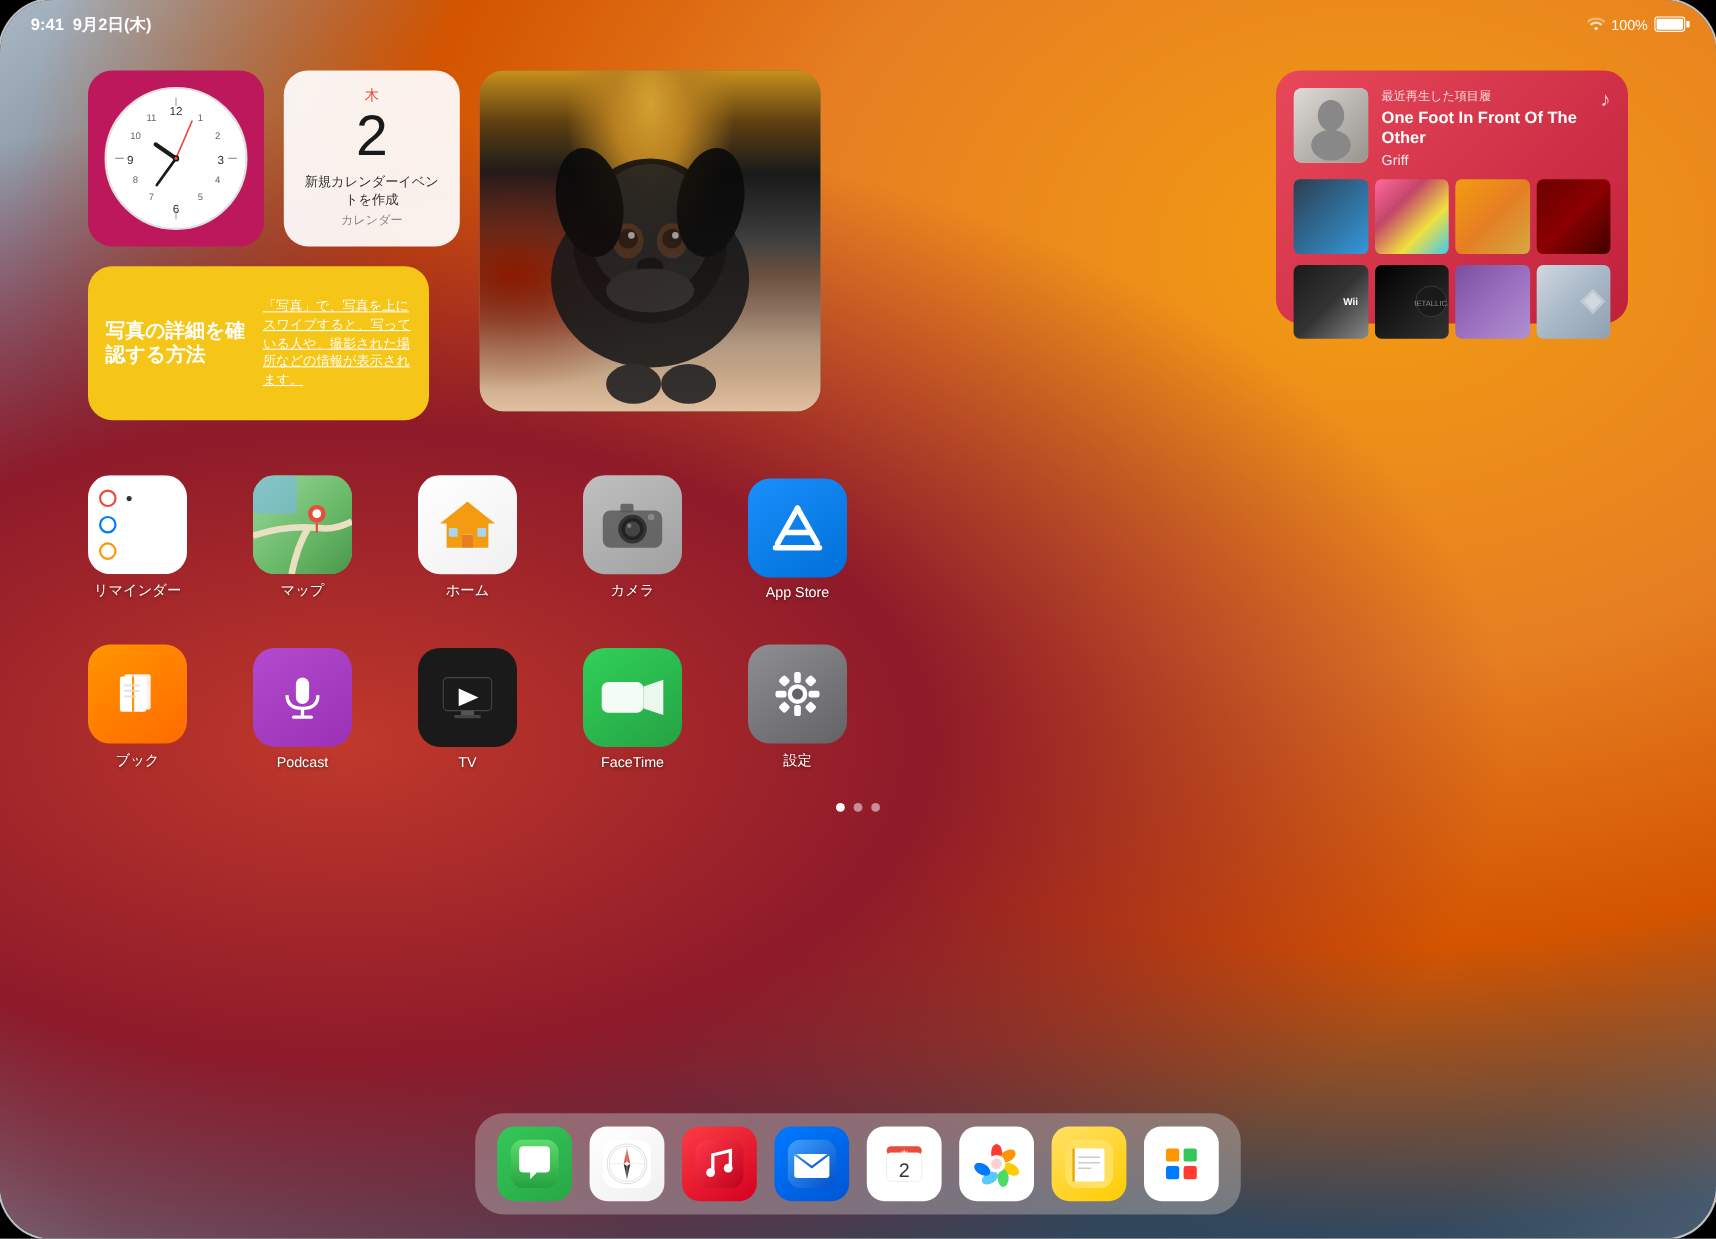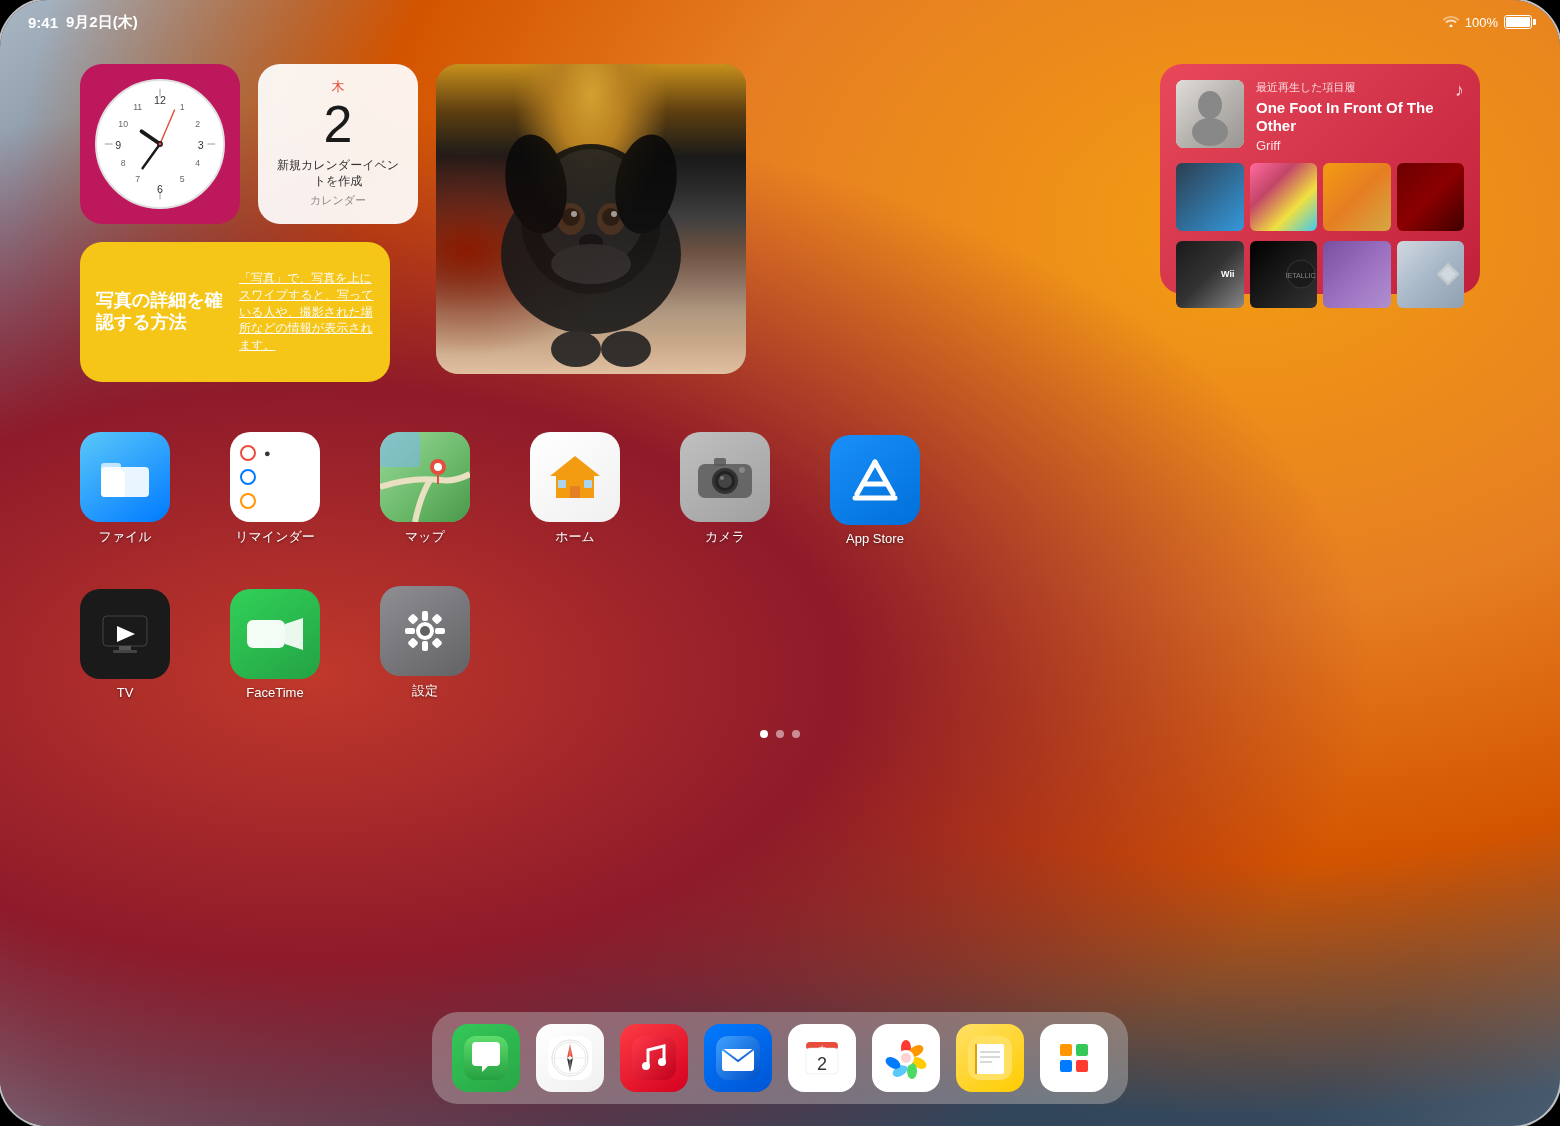--- a/index.html
+++ b/index.html
@@ -613,30 +613,20 @@
               </svg>
             </div>
           </div>
         </div>
       </div>
     </div>
 
     <div class="apps-area">
       <div class="app-row">
 
-        <div class="app-icon-container">
-          <div class="app-icon icon-files">
-            <svg width="52" height="44" viewBox="0 0 52 44" fill="none">
-              <rect x="2" y="12" width="48" height="30" rx="4" fill="white" opacity="0.9"></rect>
-              <rect x="2" y="16" width="24" height="26" rx="4" fill="white"></rect>
-              <rect x="2" y="8" width="20" height="12" rx="3" fill="white" opacity="0.7"></rect>
-            </svg>
-          </div>
-          <span class="app-label">ファイル</span>
-        </div>
 
         <div class="app-icon-container">
           <div class="app-icon icon-reminders" style="padding:0;overflow:hidden;">
             <div class="reminders-inner">
               <div class="reminder-item">
                 <div class="reminder-dot red"></div>
                 <div class="reminder-text">●</div>
               </div>
               <div class="reminder-item">
                 <div class="reminder-dot blue"></div>
@@ -714,21 +704,47 @@
 
               <line x1="6" y1="44" x2="46" y2="44" stroke="white" stroke-width="5" stroke-linecap="round"></line>
             </svg>
           </div>
           <span class="app-label">App Store</span>
         </div>
       </div>
 
       <div class="app-row">
 
-
+        <div class="app-icon-container">
+          <div class="app-icon icon-books">
+            <svg width="52" height="52" viewBox="0 0 52 52">
+              <rect x="14" y="8" width="24" height="32" rx="2" fill="white" opacity="0.9"></rect>
+              <rect x="10" y="10" width="24" height="32" rx="2" fill="white"></rect>
+              <line x1="22" y1="10" x2="22" y2="42" stroke="#ff9500" stroke-width="2"></line>
+              <line x1="14" y1="18" x2="28" y2="18" stroke="#ddd" stroke-width="1.5"></line>
+              <line x1="14" y1="23" x2="28" y2="23" stroke="#ddd" stroke-width="1.5"></line>
+              <line x1="14" y1="28" x2="25" y2="28" stroke="#ddd" stroke-width="1.5"></line>
+            </svg>
+          </div>
+          <span class="app-label">ブック</span>
+        </div>
+
+        <div class="app-icon-container">
+          <div class="app-icon icon-podcasts">
+            <svg width="52" height="52" viewBox="0 0 52 52">
+
+              <rect x="20" y="8" width="12" height="24" rx="6" fill="white"></rect>
+
+              <path d="M12 24 Q12 36 26 36 Q40 36 40 24" stroke="white" stroke-width="3" fill="none"></path>
+              <line x1="26" y1="36" x2="26" y2="44" stroke="white" stroke-width="3"></line>
+              <line x1="18" y1="44" x2="34" y2="44" stroke="white" stroke-width="3" stroke-linecap="round"></line>
+            </svg>
+          </div>
+          <span class="app-label">Podcast</span>
+        </div>
 
         <div class="app-icon-container">
           <div class="app-icon icon-tv">
             <svg width="52" height="44" viewBox="0 0 52 44">
 
               <rect x="4" y="4" width="44" height="30" rx="4" fill="#1a1a1a" stroke="#444" stroke-width="1"></rect>
 
               <text x="26" y="28" text-anchor="middle" font-size="22" fill="white" font-family="sans-serif"></text>
 
               <polygon points="18,14 36,22 18,30" fill="white"></polygon>

